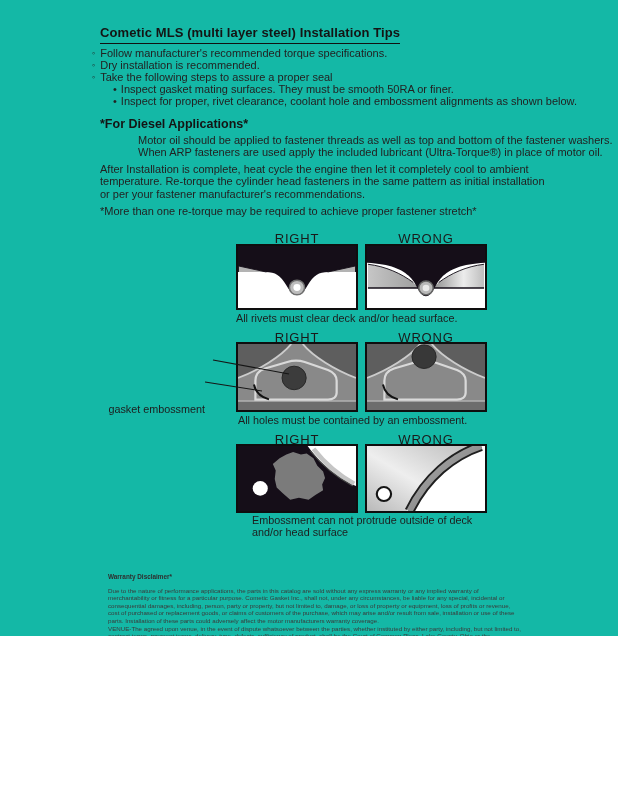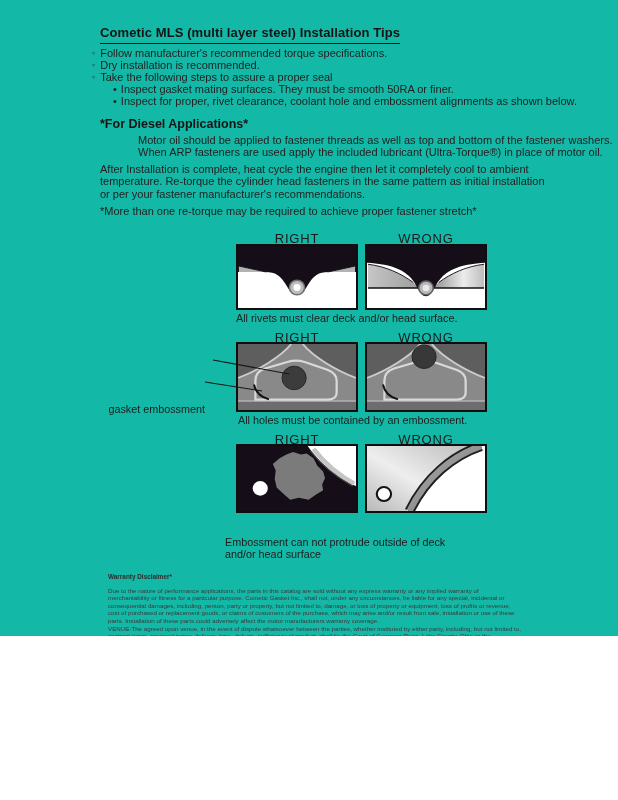--- a/index.html
+++ b/index.html
@@ -174,21 +174,21 @@
         </linearGradient>
       </defs>
       <rect width="122" height="69" fill="#ffffff"></rect>
       <path d="M0,0 H113 C84,10 57,32 41,69 L0,69 Z" fill="url(#g2)"></path>
       <path d="M118,0 C89,10 61,33 44,69" stroke="#1f1f1f" stroke-width="10.5" fill="none"></path>
       <path d="M118,0 C89,10 61,33 44,69" stroke="url(#g3)" stroke-width="6.5" fill="none"></path>
       <circle cx="17.5" cy="51" r="7.4" fill="#ffffff" stroke="#141414" stroke-width="2.2"></circle>
     </svg>
   </div>
 
-  <div class="abs caption" style="left:225px; top:515px; width:240px;margin-top:22px;">Embossment can not protrude outside of deck and/or head surface</div>
+  <div class="abs caption" style="left:252px; top:515px; width:240px;">Embossment can not protrude outside of deck and/or head surface</div>
 
   <div class="abs fineprint fp-head" style="top:573px;">Warranty Disclaimer*</div>
   <div class="abs fineprint" style="top:587px;">Due to the nature of performance applications, the parts in this catalog are sold without any express warranty or any implied warranty of merchantability or fitness for a particular purpose.  Cometic Gasket Inc., shall not, under any circumstances, be liable for any special, incidental or consequential damages, including, person, party or property, but not limited to, damage, or loss of property or equipment, loss of profits or revenue, cost of purchased or replacement goods, or claims of customers of the purchase, which may arise and/or result from sale, installation or use of these parts.  Installation of these parts could adversely affect the motor manufacturers warranty coverage.</div>
   <div class="abs fineprint" style="top:625px;">VENUE-The agreed upon venue, in the event of dispute whatsoever between the parties, whether instituted by either party, including, but not limited to, contract terms, payment terms, delivery, type, defects, sufficiency of product, shall be the Court of Common Pleas, Lake County, Ohio or the Painesville Municipal Court, Lake County, Ohio, depending on the amount in controversy.
 This agreement shall be governed by and construed under the laws of the State of Ohio.</div>
   <div class="abs fineprint" style="top:657px;">All prices and terms are subject to change without notice.</div>
   <div class="abs fineprint" style="top:667px;">Terms COD- Secured with a completed dealer/jobber application on File, COD-Company check with a current credit card number on file.  Open accounts may be established by well rated firms.  A credit application is available upon request.  Open accounts are due payable Net 30 days from date of invoice.  No statement will be sent.  If an account becomes 60 or more days past due, it is subject to being placed on credit hold.  No orders will be shipped or new orders accepted until past due balance is paid.  If an account becomes 90 or more days past due, it is subject to being placed for collections.  All costs of collection are the responsibility of the customer, including attorney fees, court costs, and other expenses of litigation.</div>
   <div class="abs fineprint" style="top:708px;">Returns- Authorized (RGA) must be obtained in advance on all returns.  A packing slip or invoice number must accompany the merchandise.  No returns after 30 days from invoice date.  All returns are subject to a 25% restocking charge.  All custom designed and custom manufactured gaskets are non-returnable.</div>
   <div class="abs fineprint" style="top:726px;">Only catalog parts are returnable.
 Review your invoice and notify us immediately of any incorrect or inaccurate information.  Shortages must be reported within 10 days.</div>

